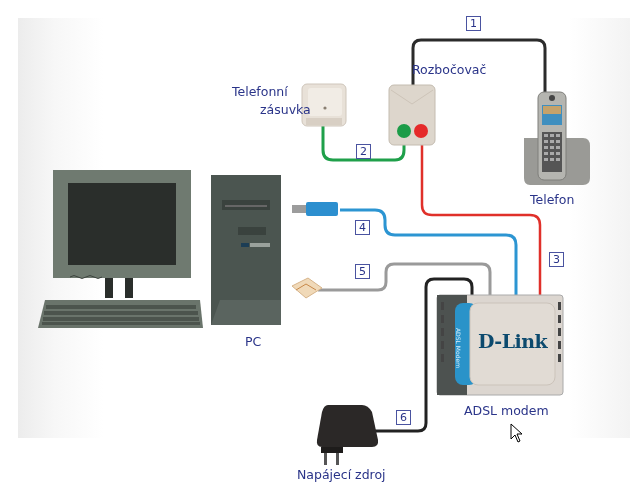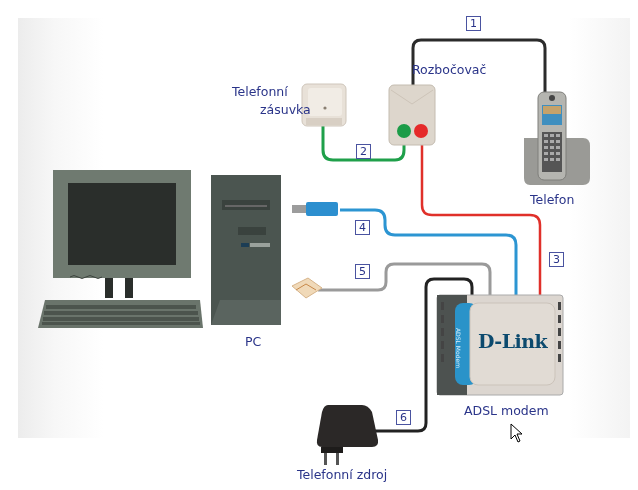--- a/index.html
+++ b/index.html
@@ -136,21 +136,21 @@
 
 <div class="lbl" style="left:478px;top:333px;font-family:'DejaVu Serif',serif;font-size:19px;font-weight:bold;color:#0c4a6e;letter-spacing:-0.5px;">D-Link</div>
 <div class="lbl" style="left:438px;top:340px;font-size:6px;color:#d8ecf7;transform:rotate(90deg);">ADSL Modem</div>
 
 <div class="lbl" style="left:232px;top:84px;text-align:right;">Telefonní</div>
 <div class="lbl" style="left:260px;top:102px;">zásuvka</div>
 <div class="lbl" style="left:412px;top:62px;">Rozbočovač</div>
 <div class="lbl" style="left:530px;top:192px;">Telefon</div>
 <div class="lbl" style="left:233px;top:334px;margin-left:12px;">PC</div>
 <div class="lbl" style="left:464px;top:403px;">ADSL modem</div>
-<div class="lbl" style="left:297px;top:467px;">Telefonní zdroj</div>
+<div class="lbl" style="left:297px;top:467px;">Napájecí zdroj</div>
 
 <div class="num" style="left:466px;top:16px;">1</div>
 <div class="num" style="left:356px;top:144px;">2</div>
 <div class="num" style="left:549px;top:252px;">3</div>
 <div class="num" style="left:355px;top:220px;">4</div>
 <div class="num" style="left:355px;top:264px;">5</div>
 <div class="num" style="left:396px;top:410px;">6</div>
 
 <svg class="cursor" width="14" height="20">
   <path d="M1 1 L1 16 L5 12 L8 19 L10 18 L7 11 L12 11 Z" fill="#fff" stroke="#000" stroke-width="1"></path>

